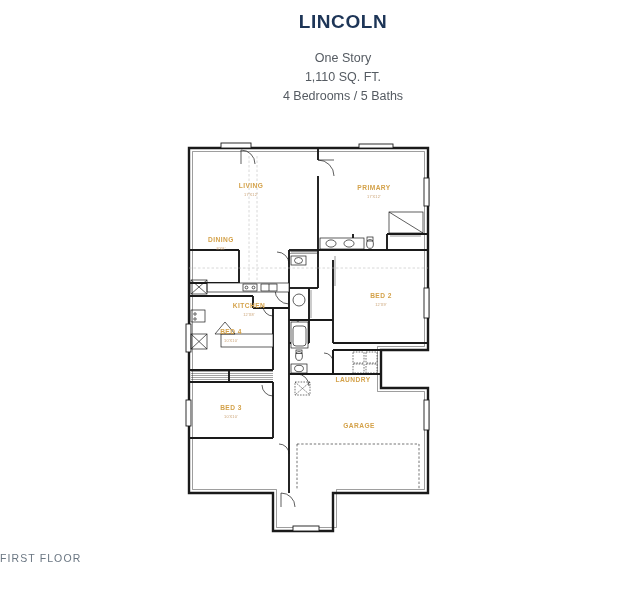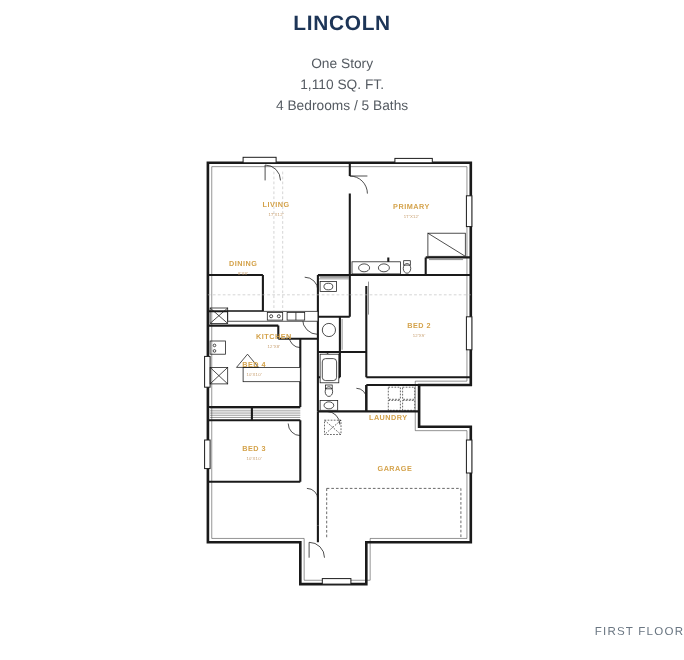--- a/index.html
+++ b/index.html
@@ -4,21 +4,21 @@
 <title>Lincoln Floor Plan</title>
 <style>
   html,body{margin:0;padding:0;}
   body{
     width:622px;height:600px;
     background:#ffffff;
     font-family:"Liberation Sans", sans-serif;
     overflow:hidden;
     position:relative;
   }
-  .page{position:relative;width:534px;height:600px;}
+  .page{position:relative;width:534px;height:600px;padding-left:32px;}
 
   
   .header{width:622px;text-align:center;padding-top:11px;}
   .plan-title{
     font-size:19px;font-weight:bold;letter-spacing:.6px;
     color:#1d3557;line-height:22px;
   }
   .plan-sub{margin-top:16px;}
   .plan-sub div{
     font-size:12.5px;color:#555b62;line-height:19px;font-weight:normal;
@@ -34,21 +34,21 @@
     fill:#d4a24a;text-anchor:middle;
   }
   .room-dim{
     font-family:"Liberation Sans", sans-serif;
     font-size:3.9px;letter-spacing:.15px;
     fill:#c9a173;text-anchor:middle;
   }
 
   
   .footer{
-    position:absolute;left:0;top:568px;width:622px;text-align:right;
+    position:absolute;left:0;top:552px;width:622px;text-align:left;
   }
   .floor-caption{
     font-size:10.5px;letter-spacing:1.1px;color:#6a7682;font-weight:normal;
   }
 </style>
 </head>
 <body>
 
 <div class="page">
 

